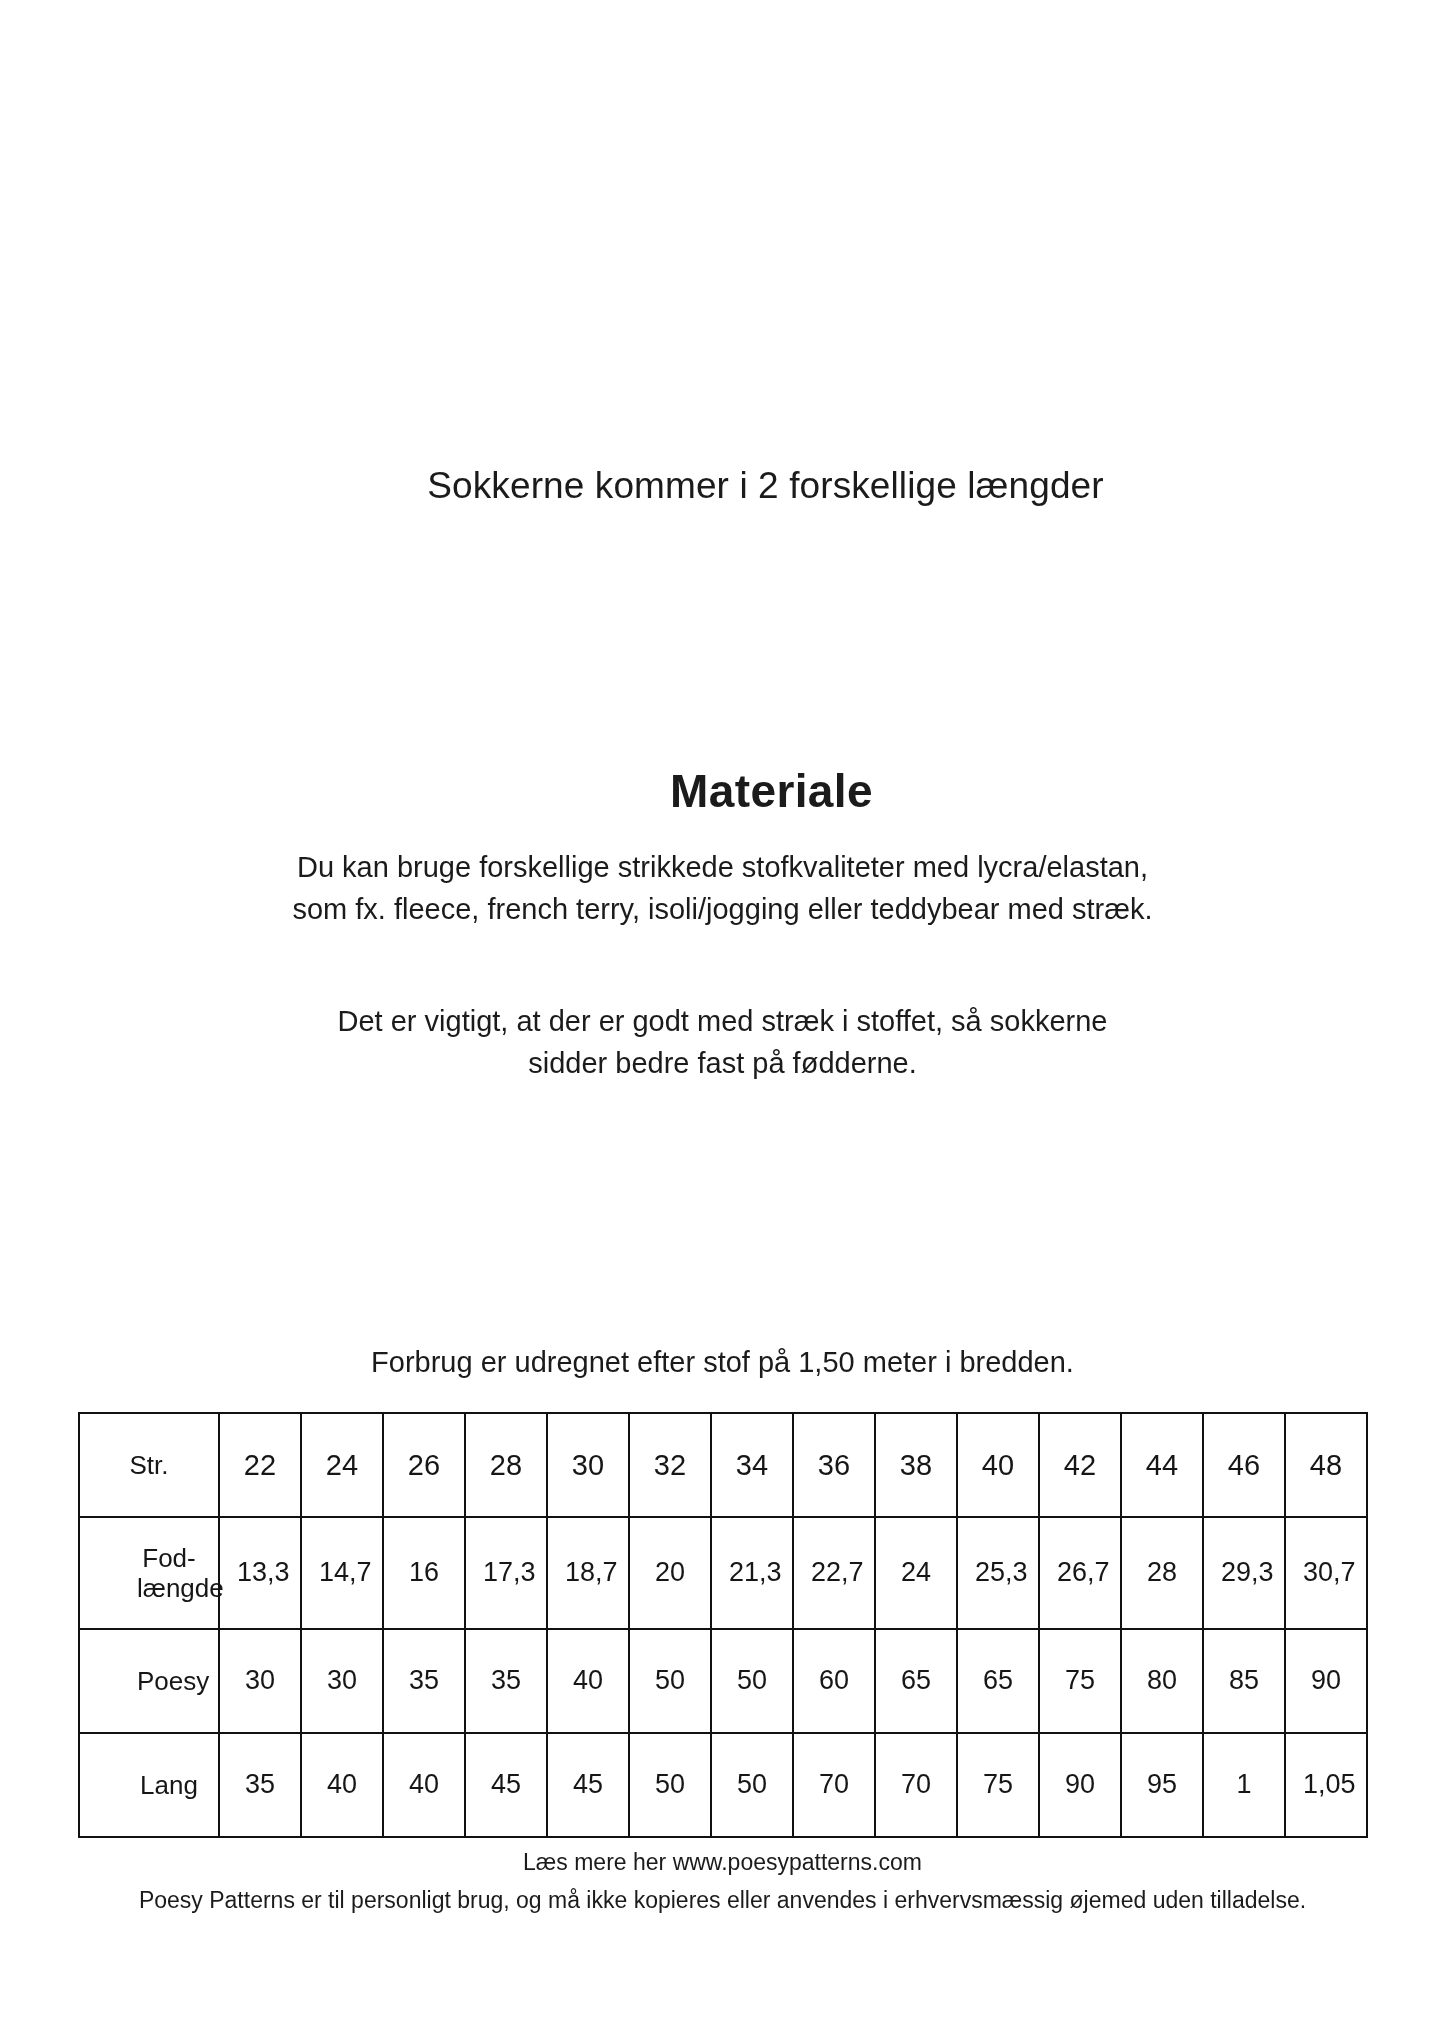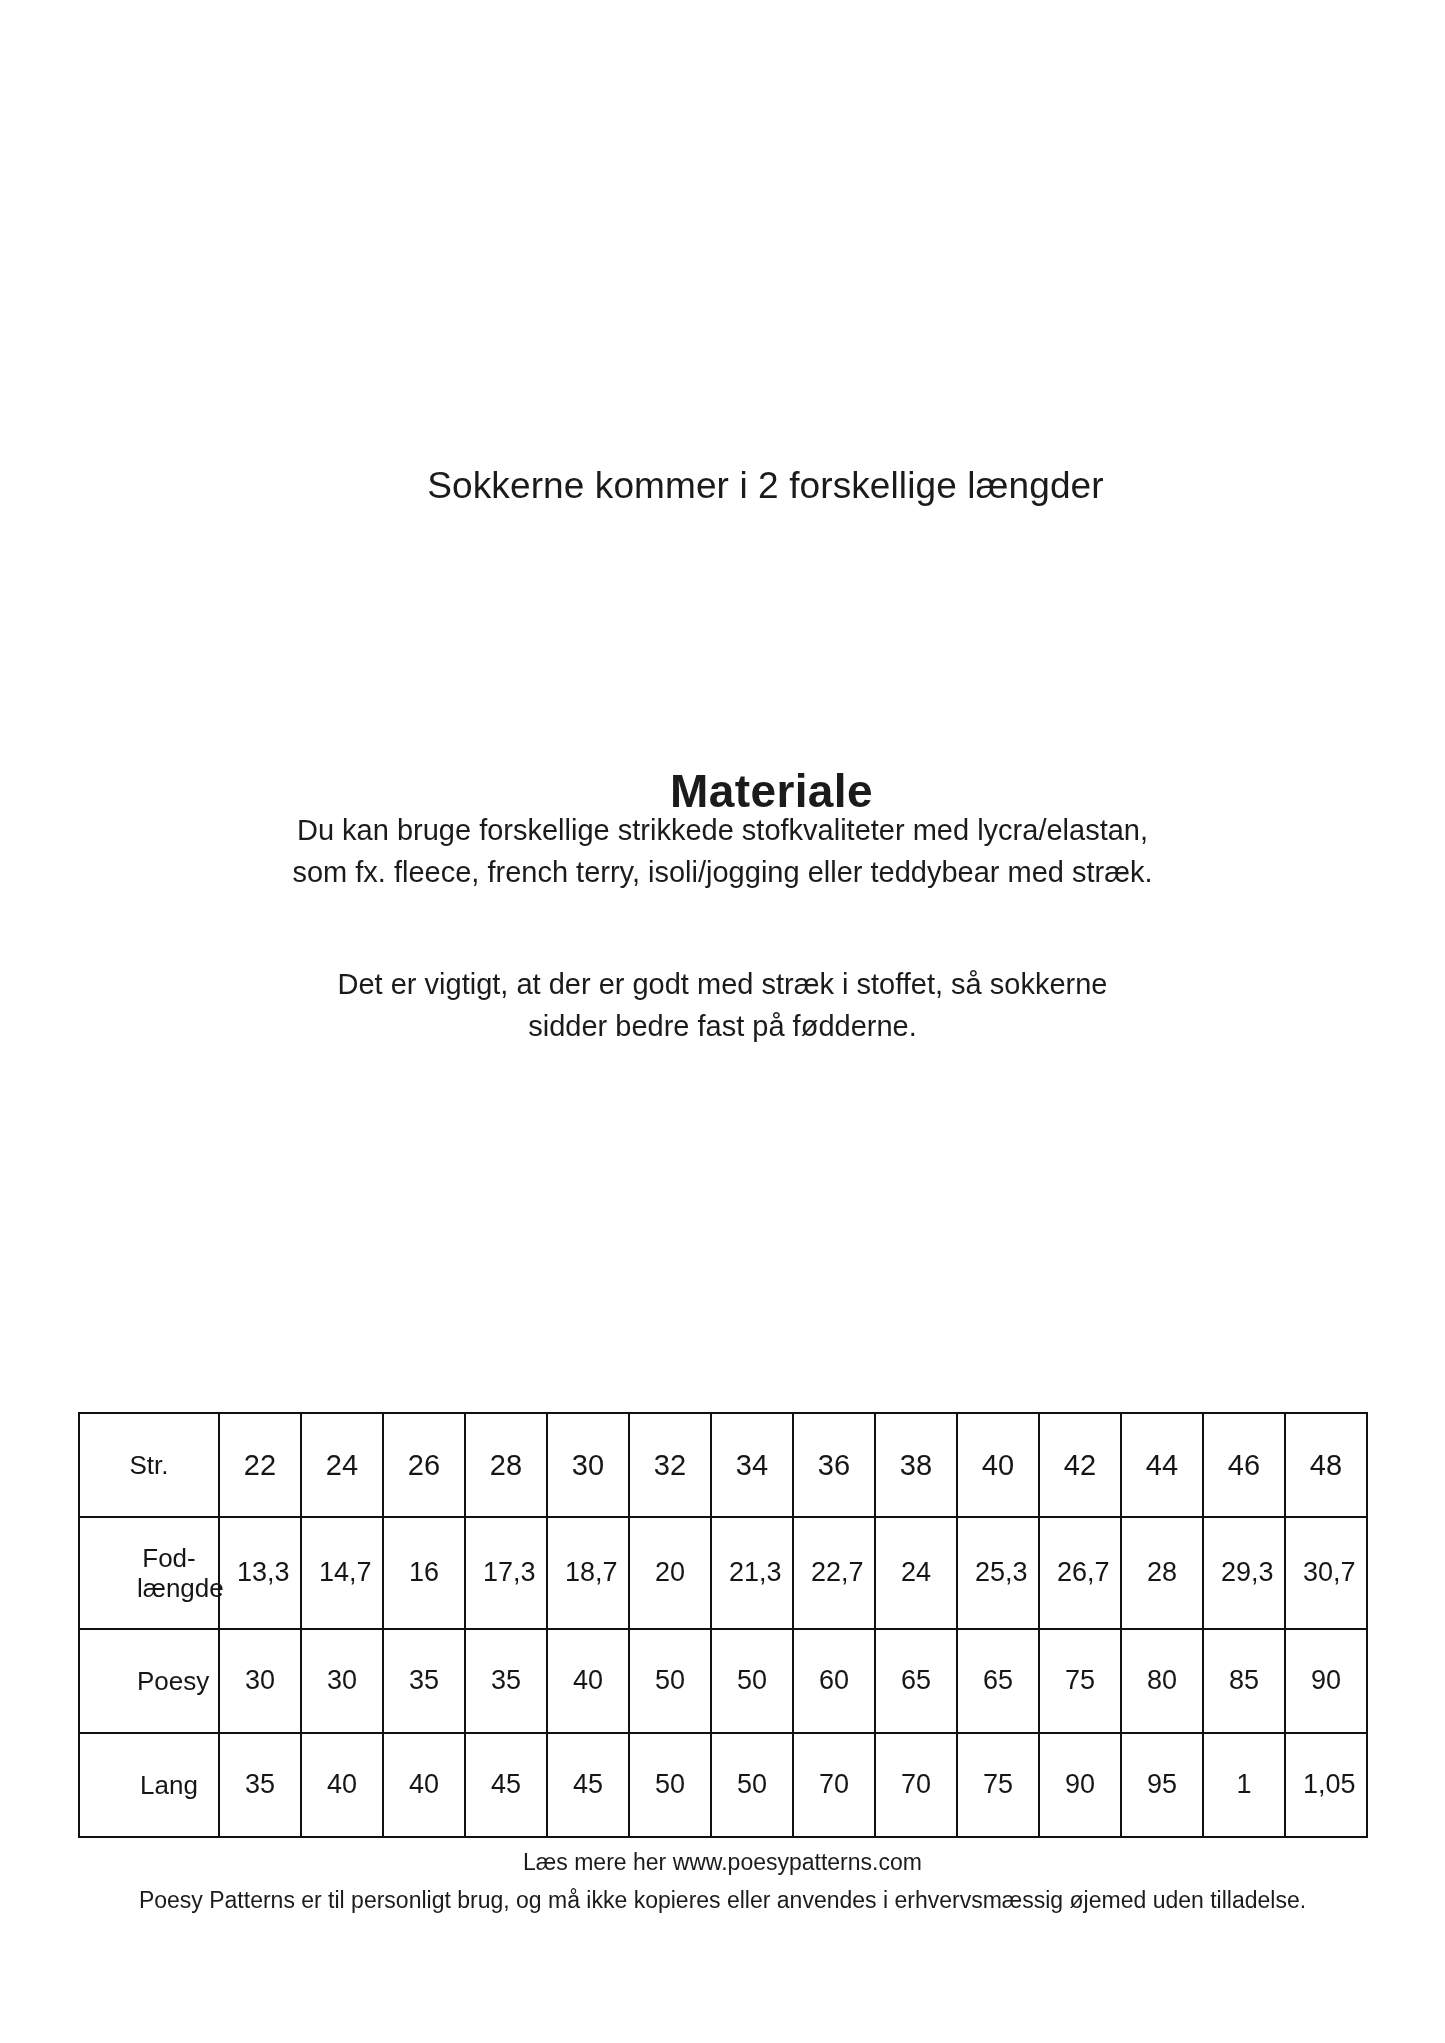--- a/index.html
+++ b/index.html
@@ -47,21 +47,21 @@
     text-align: center;
     font-size: 46px;
     font-weight: 700;
     letter-spacing: 0.4px;
     color: #1b1b1b;
     margin-left: 47px;
   }
 
   .material-block {
     position: absolute;
-    top: 809px;
+    top: 846px;
     left: 0;
     width: 100%;
     text-align: center;
   }
   .material-para {
     font-size: 29px;
     font-weight: 300;
     line-height: 42px;
     color: #1b1b1b;
     margin: 0;
@@ -149,20 +149,21 @@
 
   <h2 class="material-heading">Materiale</h2>
 
   <div class="material-block">
     <p class="material-para">Du kan bruge forskellige strikkede stofkvaliteter med lycra/elastan,
 som fx. fleece, french terry, isoli/jogging eller teddybear med stræk.</p>
     <p class="material-para">Det er vigtigt, at der er godt med stræk i stoffet, så sokkerne
 sidder bedre fast på fødderne.</p>
   </div>
 
+  <p class="consumption-note">Forbrug er udregnet efter stof på 1,50 meter i bredden.</p>
 
   <div class="size-table-wrap">
     <table class="size-table">
       <thead>
         <tr>
           <th class="rowlabel">Str.</th>
           <th class="sizecol">22</th>
           <th class="sizecol">24</th>
           <th class="sizecol">26</th>
           <th class="sizecol">28</th>

